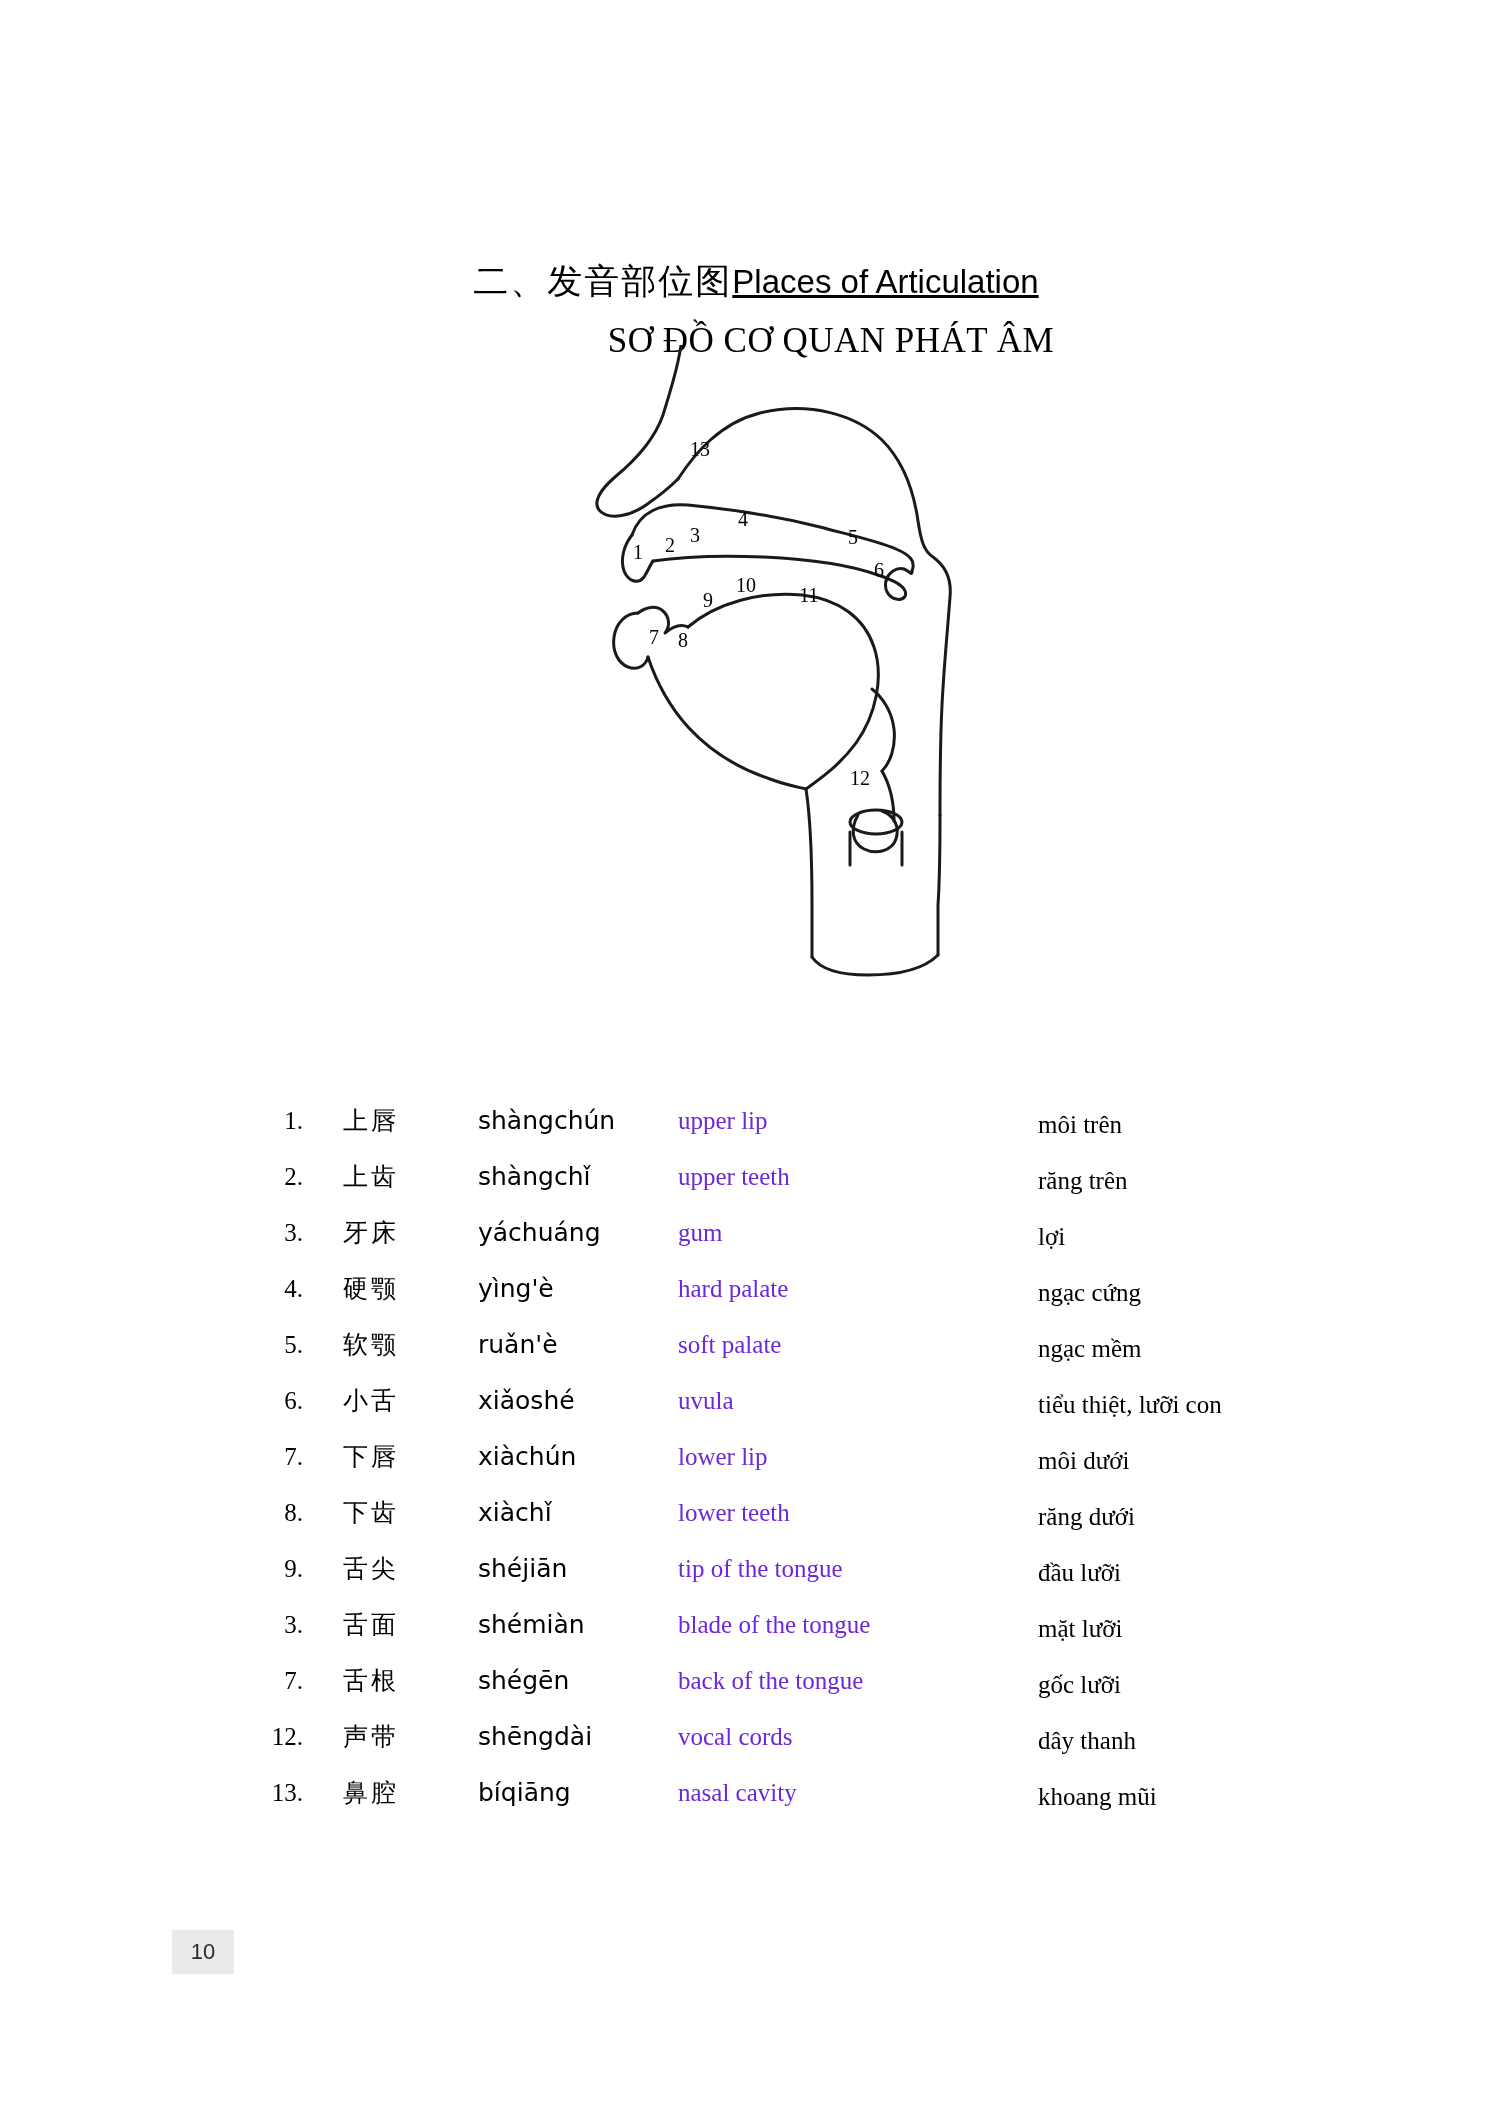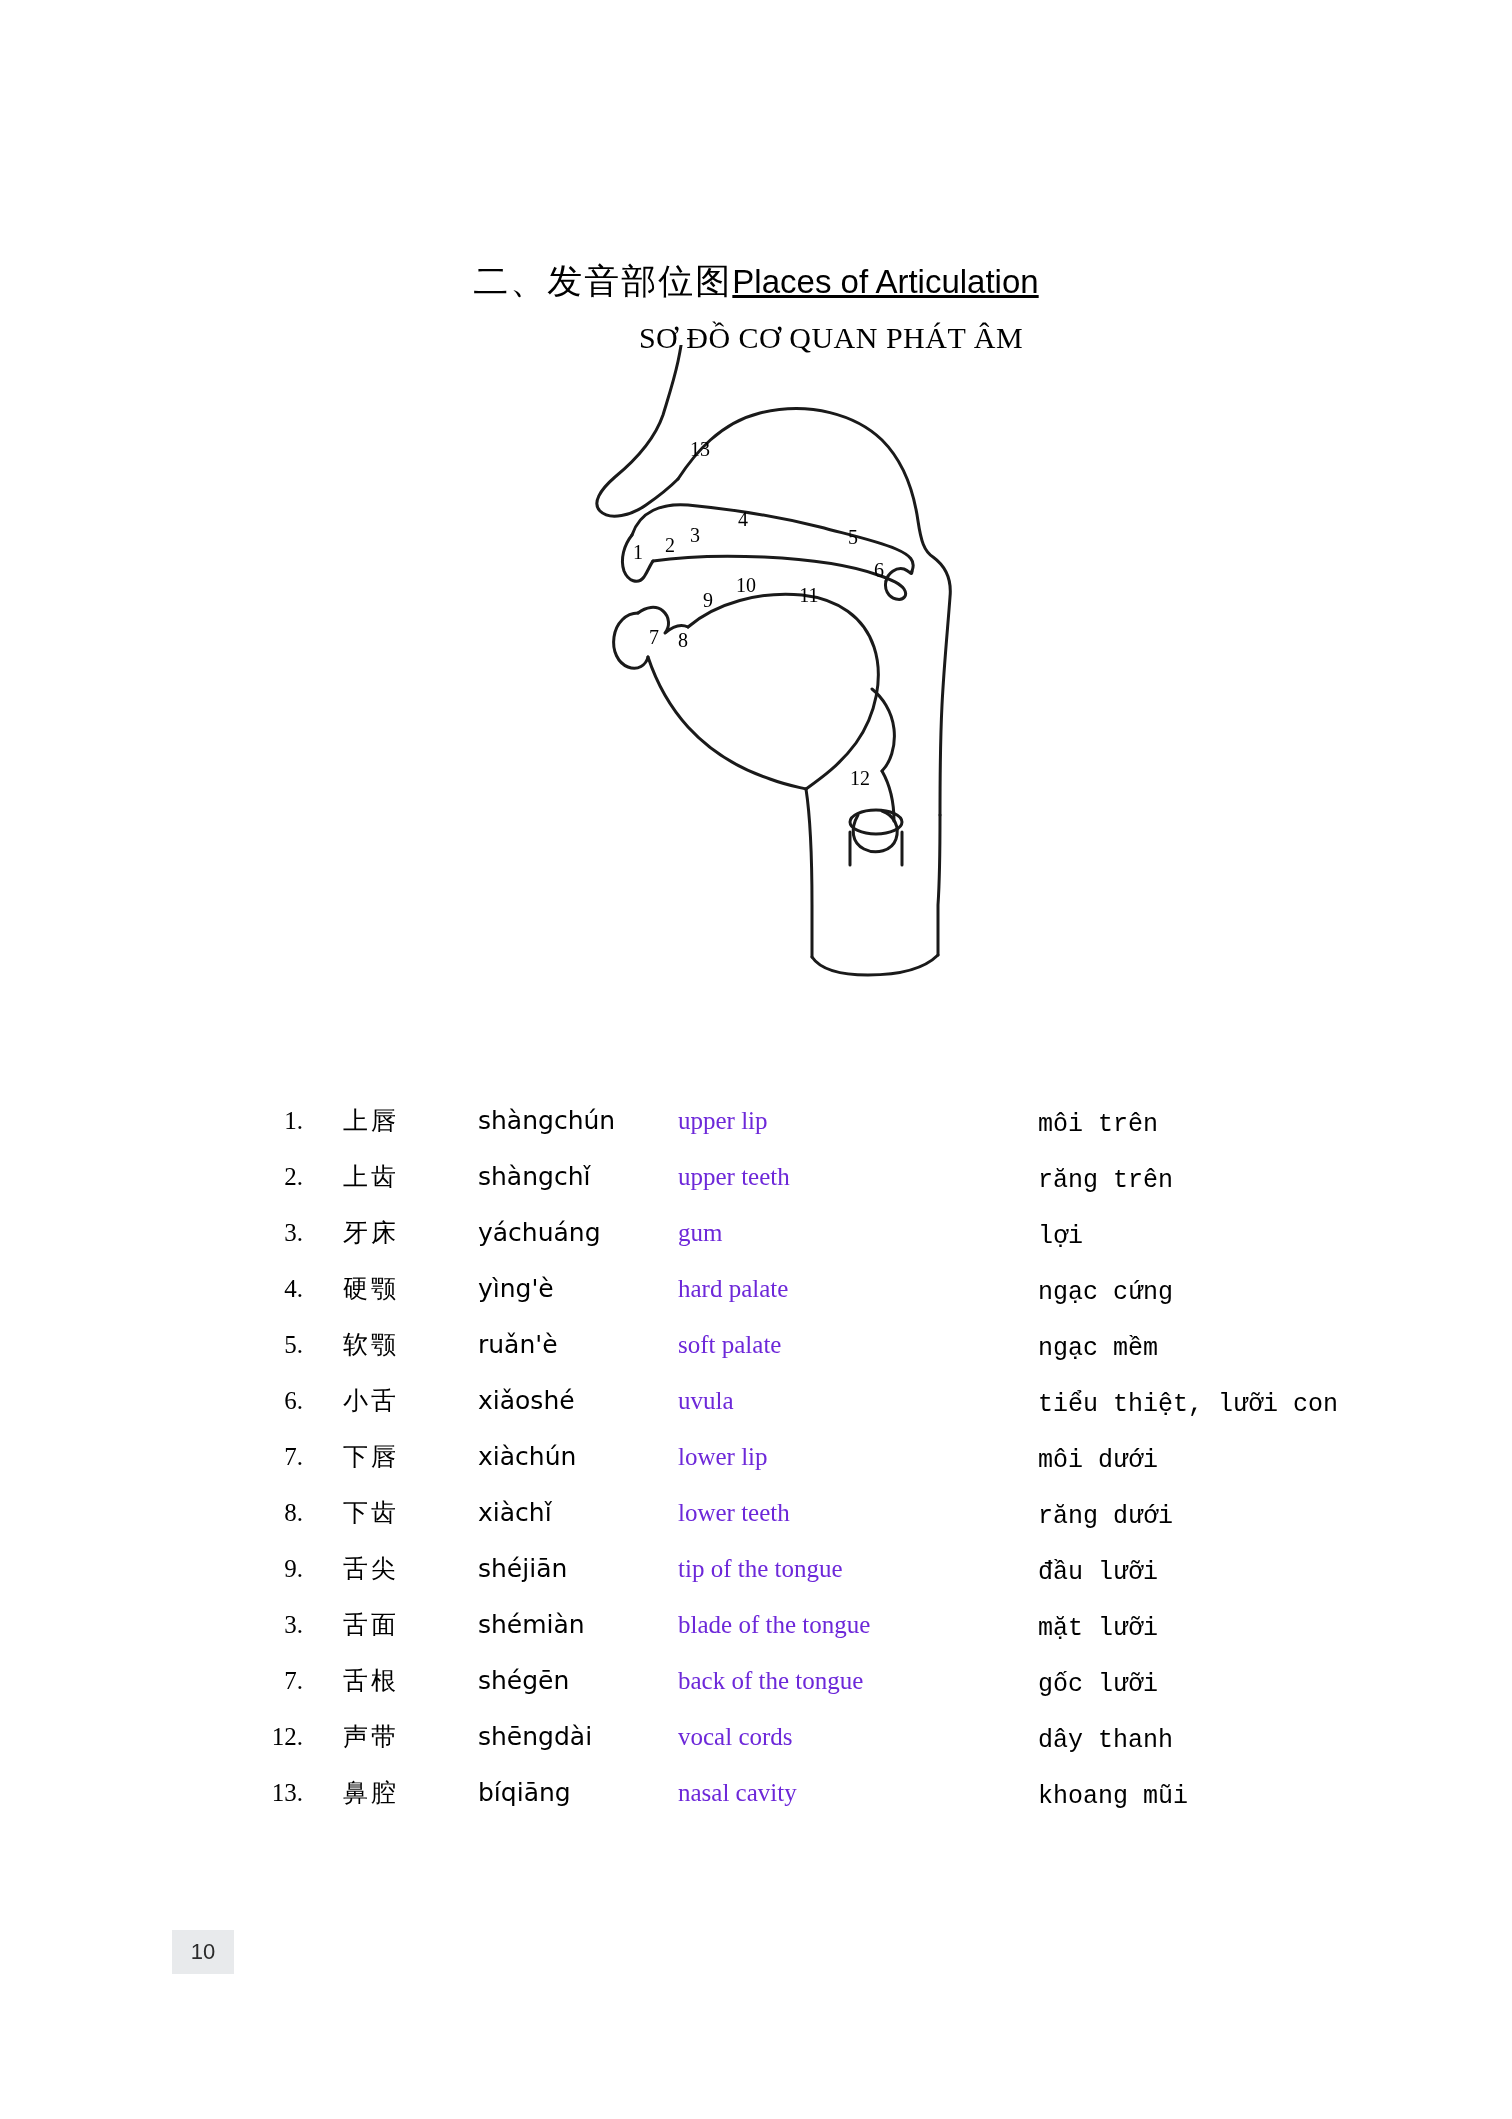--- a/index.html
+++ b/index.html
@@ -41,21 +41,21 @@
   }
   .heading-en {
     font-family: "Liberation Sans", sans-serif;
     font-size: 33px;
     color: #000;
     text-decoration: underline;
   }
   .heading-vi {
     margin-top: 16px;
     font-family: "Liberation Serif", serif;
-    font-size: 30px;
+    font-size: 35px;
     letter-spacing: 0.5px;
     color: #000;
     padding-left: 110px;
     margin-left: 40px;
   }
 
   
   .diagram {
     position: absolute;
     left: 520px;
@@ -111,21 +111,21 @@
     font-size: 25px;
     color: #000;
   }
   .c-english {
     width: 350px;
     font-family: "Liberation Serif", serif;
     font-size: 25px;
     color: #6d28d9;
   }
   .c-viet {
-    font-family: Liberation Mono, monospace;
+    font-family: Liberation Serif, serif;
     font-size: 25px;
     color: #000;
     padding-left: 10px !important;
   }
   
   .c-viet span { position: relative; top: 4px; display: inline-block; }
   .c-hanzi span { position: relative; top: 0; display: inline-block; }
 
   
   .page-number-box {

